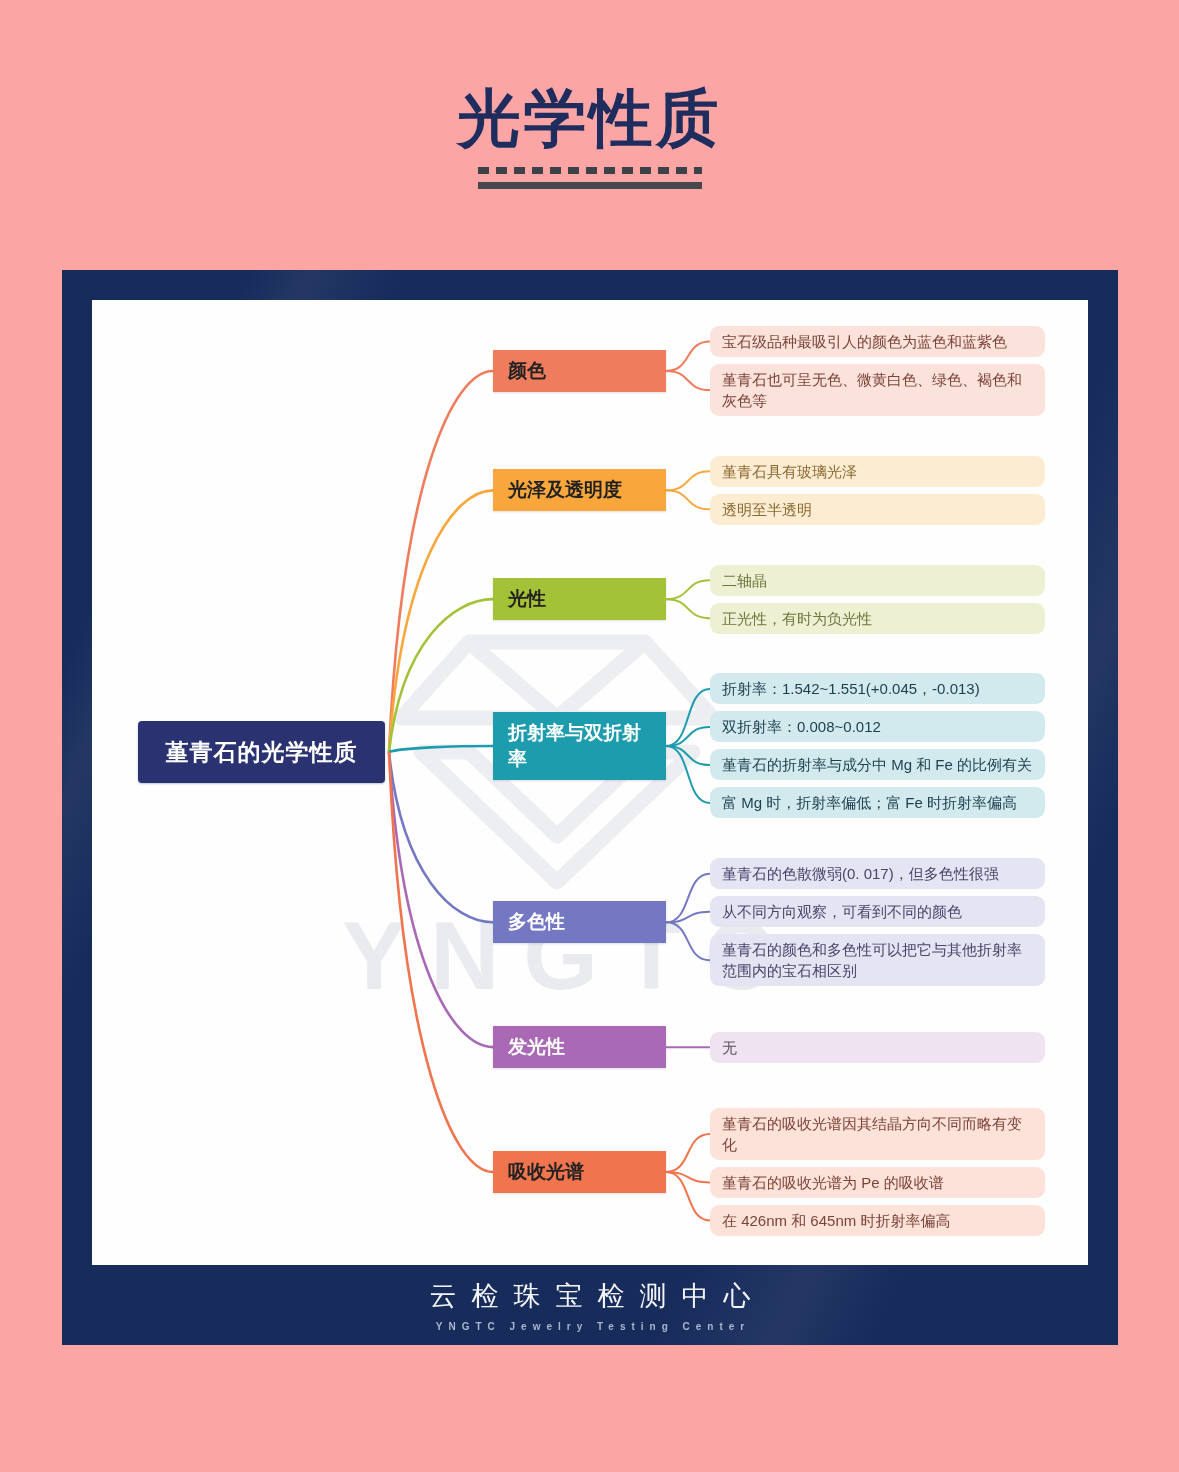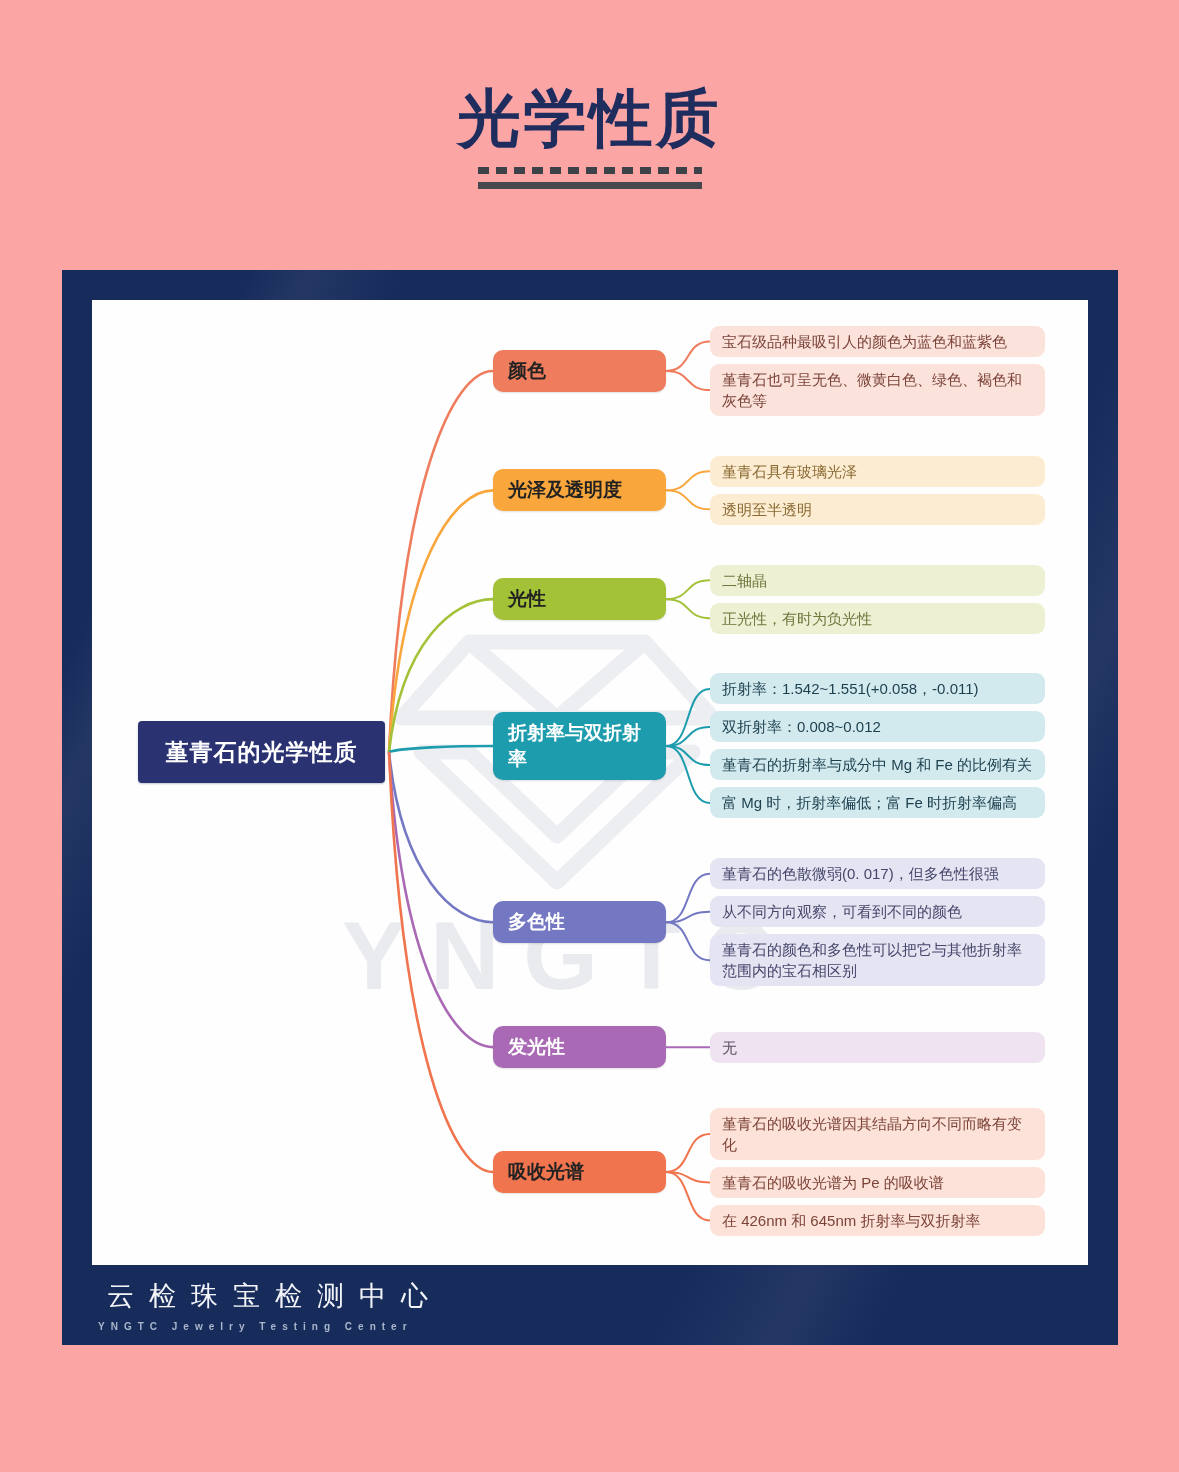--- a/index.html
+++ b/index.html
@@ -26,29 +26,29 @@
 
   
   .connectors{position:absolute;left:0;top:0;z-index:1;}
 
   
   .center-node{position:absolute;left:46px;top:421px;width:247px;height:62px;background:#2a3272;border-radius:4px;
     color:#ffffff;font-size:23px;font-weight:700;letter-spacing:1px;display:flex;align-items:center;justify-content:center;z-index:2;
     box-shadow:0 1px 2px rgba(20,30,80,.25);}
   .branches{position:absolute;left:401px;top:26px;width:552px;height:910px;display:flex;flex-direction:column;justify-content:space-between;z-index:2;}
   .branch-row{display:flex;align-items:center;}
-  .branch-node{width:173px;min-height:42px;border-radius:10px;background:var(--c);color:var(--node-fg);
+  .branch-node{width:173px;min-height:42px;border-radius:0;background:var(--c);color:var(--node-fg);
     font-weight:700;font-size:19px;display:flex;align-items:center;padding:8px 15px 8px 15px;box-sizing:border-box;
     box-shadow:0 1px 2px rgba(0,0,0,.12);flex:0 0 auto;}
   .children{flex:1;margin-left:44px;display:flex;flex-direction:column;gap:7px;}
   .child-box{background:var(--child-bg);color:var(--child-fg);border-radius:9px;padding:5px 12px;font-size:15px;
     line-height:1.4;min-height:31px;box-sizing:border-box;display:flex;align-items:center;}
 
   
-  .footer{position:relative;height:80px;display:flex;flex-direction:column;align-items:flex-start;justify-content:center;gap:7px;}
+  .footer{position:relative;height:80px;display:flex;flex-direction:column;align-items:center;justify-content:center;gap:7px;}
   .footer-cn{color:#f2f4f8;font-size:27px;font-weight:500;letter-spacing:15px;text-indent:15px;}
   .footer-en{color:#aab6cc;font-size:10px;font-weight:600;letter-spacing:6px;text-indent:6px;text-transform:none;}
 </style>
 </head>
 <body>
 
 <div class="poster">
 
   <div class="title-wrap">
     <div class="page-title">光学性质</div>
@@ -119,21 +119,21 @@
           <div class="branch-row" style="--c: #a4c238; --node-fg: #222222; --child-bg: #edf0d3; --child-fg: #70763c;">
     <div class="branch-node">光性</div>
     <div class="children">
               <div class="child-box">二轴晶</div>
               <div class="child-box">正光性，有时为负光性</div>
             </div>
   </div>
           <div class="branch-row" style="--c: #1d9cae; --node-fg: #ffffff; --child-bg: #d2e9ee; --child-fg: #1c3f4e;">
     <div class="branch-node">折射率与双折射率</div>
     <div class="children">
-              <div class="child-box">折射率：1.542~1.551(+0.058，-0.011)</div>
+              <div class="child-box">折射率：1.542~1.551(+0.045，-0.013)</div>
               <div class="child-box">双折射率：0.008~0.012</div>
               <div class="child-box">堇青石的折射率与成分中 Mg 和 Fe 的比例有关</div>
               <div class="child-box">富 Mg 时，折射率偏低；富 Fe 时折射率偏高</div>
             </div>
   </div>
           <div class="branch-row" style="--c: #7478c2; --node-fg: #ffffff; --child-bg: #e4e4f3; --child-fg: #46466b;">
     <div class="branch-node">多色性</div>
     <div class="children">
               <div class="child-box">堇青石的色散微弱(0. 017)，但多色性很强</div>
               <div class="child-box">从不同方向观察，可看到不同的颜色</div>
@@ -144,21 +144,21 @@
     <div class="branch-node">发光性</div>
     <div class="children">
               <div class="child-box">无</div>
             </div>
   </div>
           <div class="branch-row" style="--c: #f0744d; --node-fg: #222222; --child-bg: #fce2d8; --child-fg: #7c4338;">
     <div class="branch-node">吸收光谱</div>
     <div class="children">
               <div class="child-box">堇青石的吸收光谱因其结晶方向不同而略有变化</div>
               <div class="child-box">堇青石的吸收光谱为 Pe 的吸收谱</div>
-              <div class="child-box">在 426nm 和 645nm 折射率与双折射率</div>
+              <div class="child-box">在 426nm 和 645nm 时折射率偏高</div>
             </div>
   </div>
         </div>
     </div>
 
     <div class="footer">
       <div class="footer-cn">云检珠宝检测中心</div>
       <div class="footer-en">YNGTC Jewelry Testing Center</div>
     </div>
   </div>

